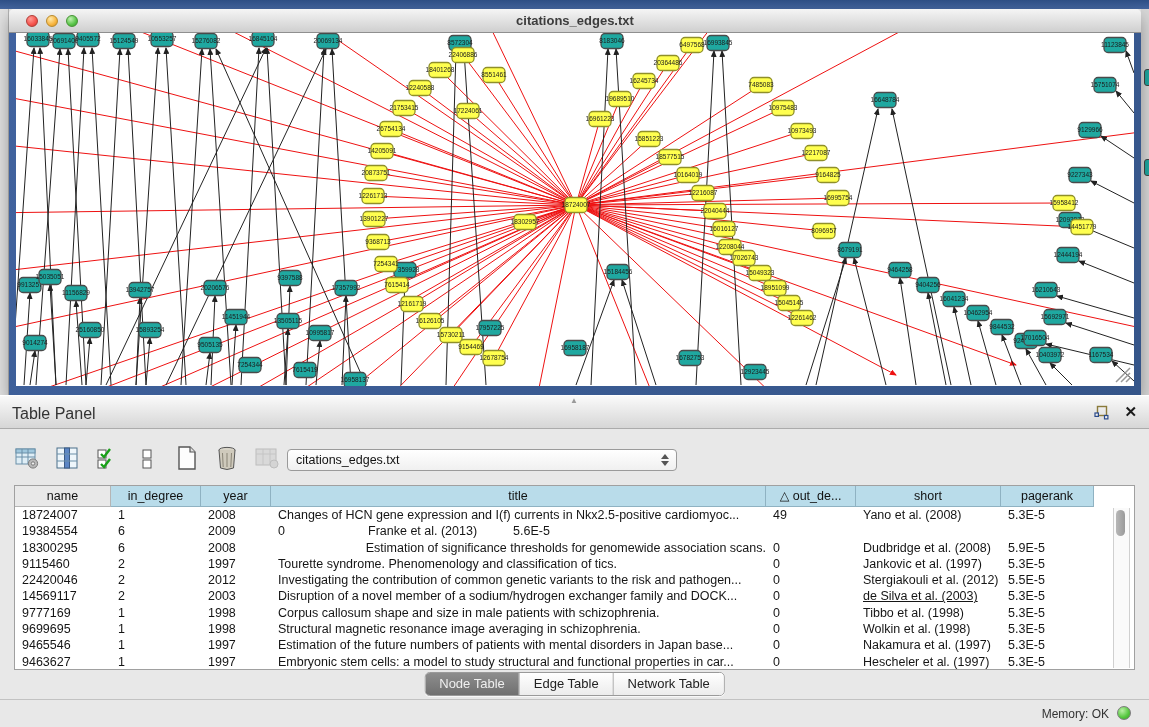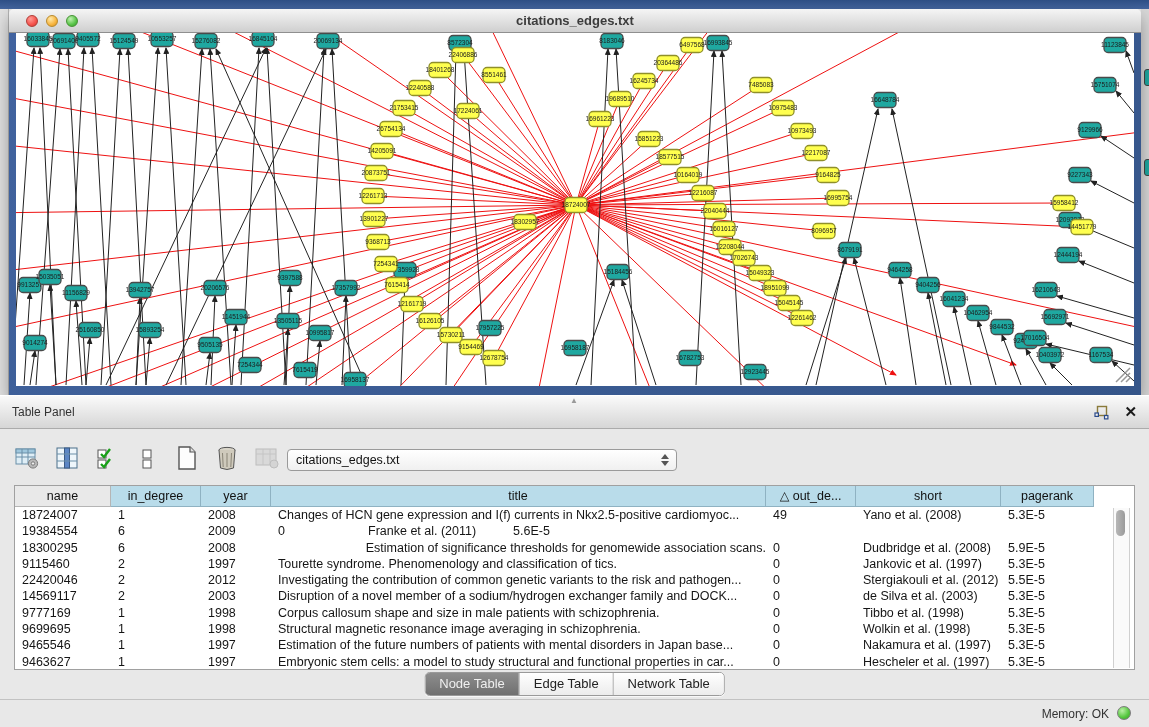--- a/index.html
+++ b/index.html
@@ -37,21 +37,21 @@
   #canvas{position:relative;width:1118px;height:353px;background:#ffffff;overflow:hidden;}
   #net-svg{display:block;}
   #resize-grip{position:absolute;right:2px;bottom:2px;width:22px;height:22px;}
 
   
   #table-panel{position:absolute;left:0;top:395px;width:1149px;height:332px;
     background:#e8e8e8;}
   #tp-header{position:absolute;left:0;top:0;width:100%;height:34px;
     background:linear-gradient(#fafafa,#d6d6d6);
     border-top:1px solid #fff;border-bottom:1px solid #ababab;box-sizing:border-box;}
-  #tp-title{position:absolute;left:12px;top:9px;font-size:12px;color:#333;}
+  #tp-title{position:absolute;left:12px;top:9px;font-size:16px;color:#333;}
   #tp-grip{position:absolute;left:570px;top:2px;width:10px;height:6px;color:#9a9a9a;font-size:8px;line-height:6px;}
   #float-icon{position:absolute;right:40px;top:9px;width:15px;height:15px;cursor:pointer;}
   #close-icon{position:absolute;right:12px;top:7px;font-size:15px;font-weight:bold;color:#1a1a1a;cursor:pointer;}
   
   #tp-toolbar{position:absolute;left:14px;top:46px;height:34px;display:flex;align-items:center;gap:14px;}
   .tb-icon{width:26px;height:26px;display:flex;align-items:center;justify-content:center;cursor:pointer;}
   .fx{font-family:"Liberation Serif",serif;font-style:italic;font-weight:bold;font-size:15px;color:#222;}
   #table-select{position:absolute;left:287px;top:54px;width:390px;height:22px;
     background:linear-gradient(#ffffff,#f0f0f0);border:1px solid #9a9a9a;border-radius:4px;
     box-sizing:border-box;font-size:12.5px;color:#111;line-height:20px;padding-left:8px;cursor:pointer;}
@@ -758,21 +758,21 @@
           <div class="tcell" style="width: 495px;">Changes of HCN gene expression and I(f) currents in Nkx2.5-positive cardiomyoc...</div>
           <div class="tcell" style="width: 90px;">49</div>
           <div class="tcell" style="width: 145px;">Yano et al. (2008)</div>
           <div class="tcell" style="width: 93px;">5.3E-5</div>
         </div>
         <div class="trow">
           <div class="tcell" style="width: 96px;">19384554</div>
           <div class="tcell" style="width: 90px;">6</div>
           <div class="tcell" style="width: 70px;">2009</div>
           <div class="tcell" style="width: 90px;">0</div>
-          <div class="tcell" style="width: 145px;">Franke et al. (2011)</div>
+          <div class="tcell" style="width: 145px;">Franke et al. (2013)</div>
           <div class="tcell" style="width: 93px;">5.6E-5</div>
         </div>
         <div class="trow">
           <div class="tcell" style="width: 96px;">18300295</div>
           <div class="tcell" style="width: 90px;">6</div>
           <div class="tcell" style="width: 70px;">2008</div>
           <div class="tcell" style="width: 495px; text-align: right;">Estimation of significance thresholds for genomewide association scans.</div>
           <div class="tcell" style="width: 90px;">0</div>
           <div class="tcell" style="width: 145px;">Dudbridge et al. (2008)</div>
           <div class="tcell" style="width: 93px;">5.9E-5</div>
@@ -794,21 +794,21 @@
           <div class="tcell" style="width: 90px;">0</div>
           <div class="tcell" style="width: 145px;">Stergiakouli et al. (2012)</div>
           <div class="tcell" style="width: 93px;">5.5E-5</div>
         </div>
         <div class="trow">
           <div class="tcell" style="width: 96px;">14569117</div>
           <div class="tcell" style="width: 90px;">2</div>
           <div class="tcell" style="width: 70px;">2003</div>
           <div class="tcell" style="width: 495px;">Disruption of a novel member of a sodium/hydrogen exchanger family and DOCK...</div>
           <div class="tcell" style="width: 90px;">0</div>
-          <div class="tcell" style="width: 145px;">de Silva et al. (2003)</div>
+          <div class="tcell" style="width: 145px; text-decoration: underline;">de Silva et al. (2003)</div>
           <div class="tcell" style="width: 93px;">5.3E-5</div>
         </div>
         <div class="trow">
           <div class="tcell" style="width: 96px;">9777169</div>
           <div class="tcell" style="width: 90px;">1</div>
           <div class="tcell" style="width: 70px;">1998</div>
           <div class="tcell" style="width: 495px;">Corpus callosum shape and size in male patients with schizophrenia.</div>
           <div class="tcell" style="width: 90px;">0</div>
           <div class="tcell" style="width: 145px;">Tibbo et al. (1998)</div>
           <div class="tcell" style="width: 93px;">5.3E-5</div>

